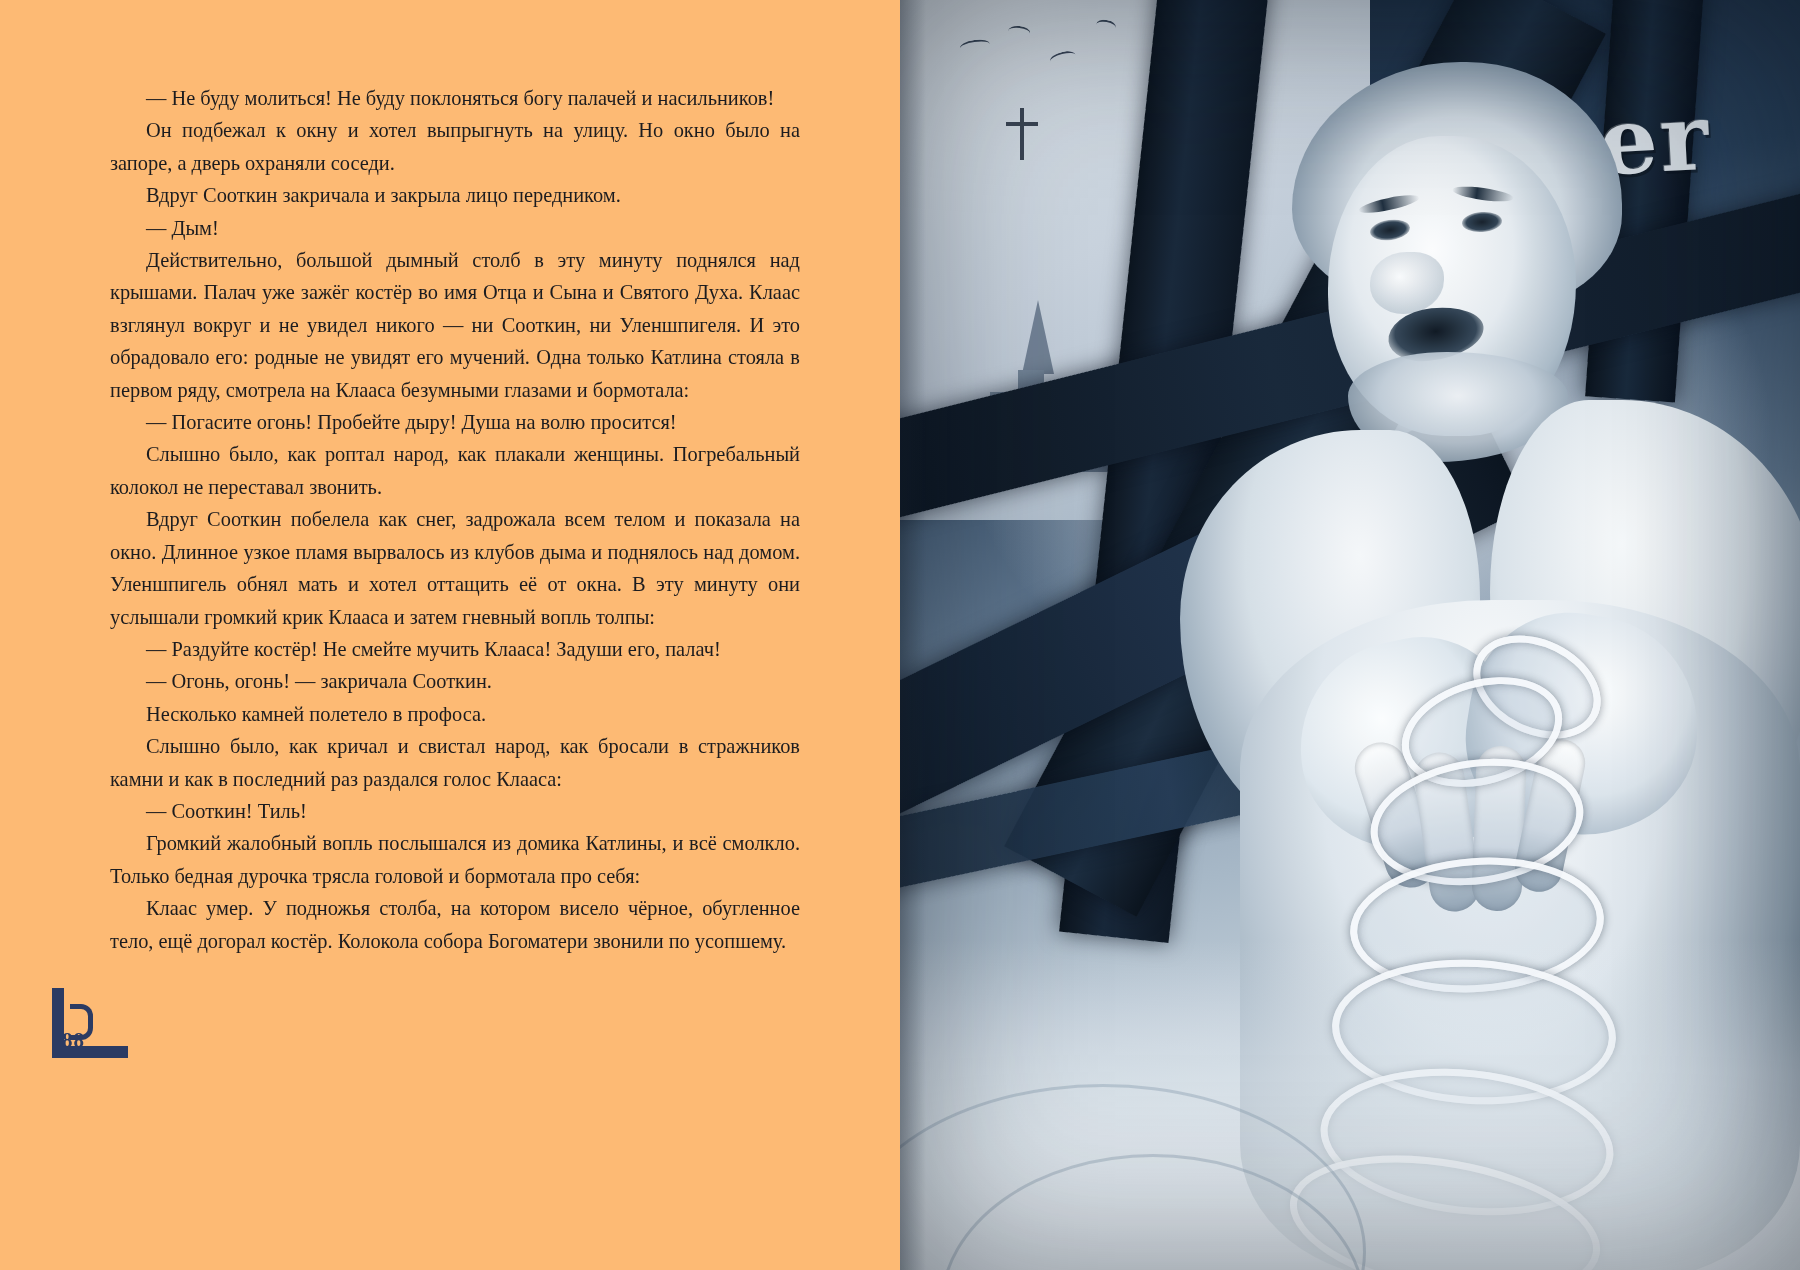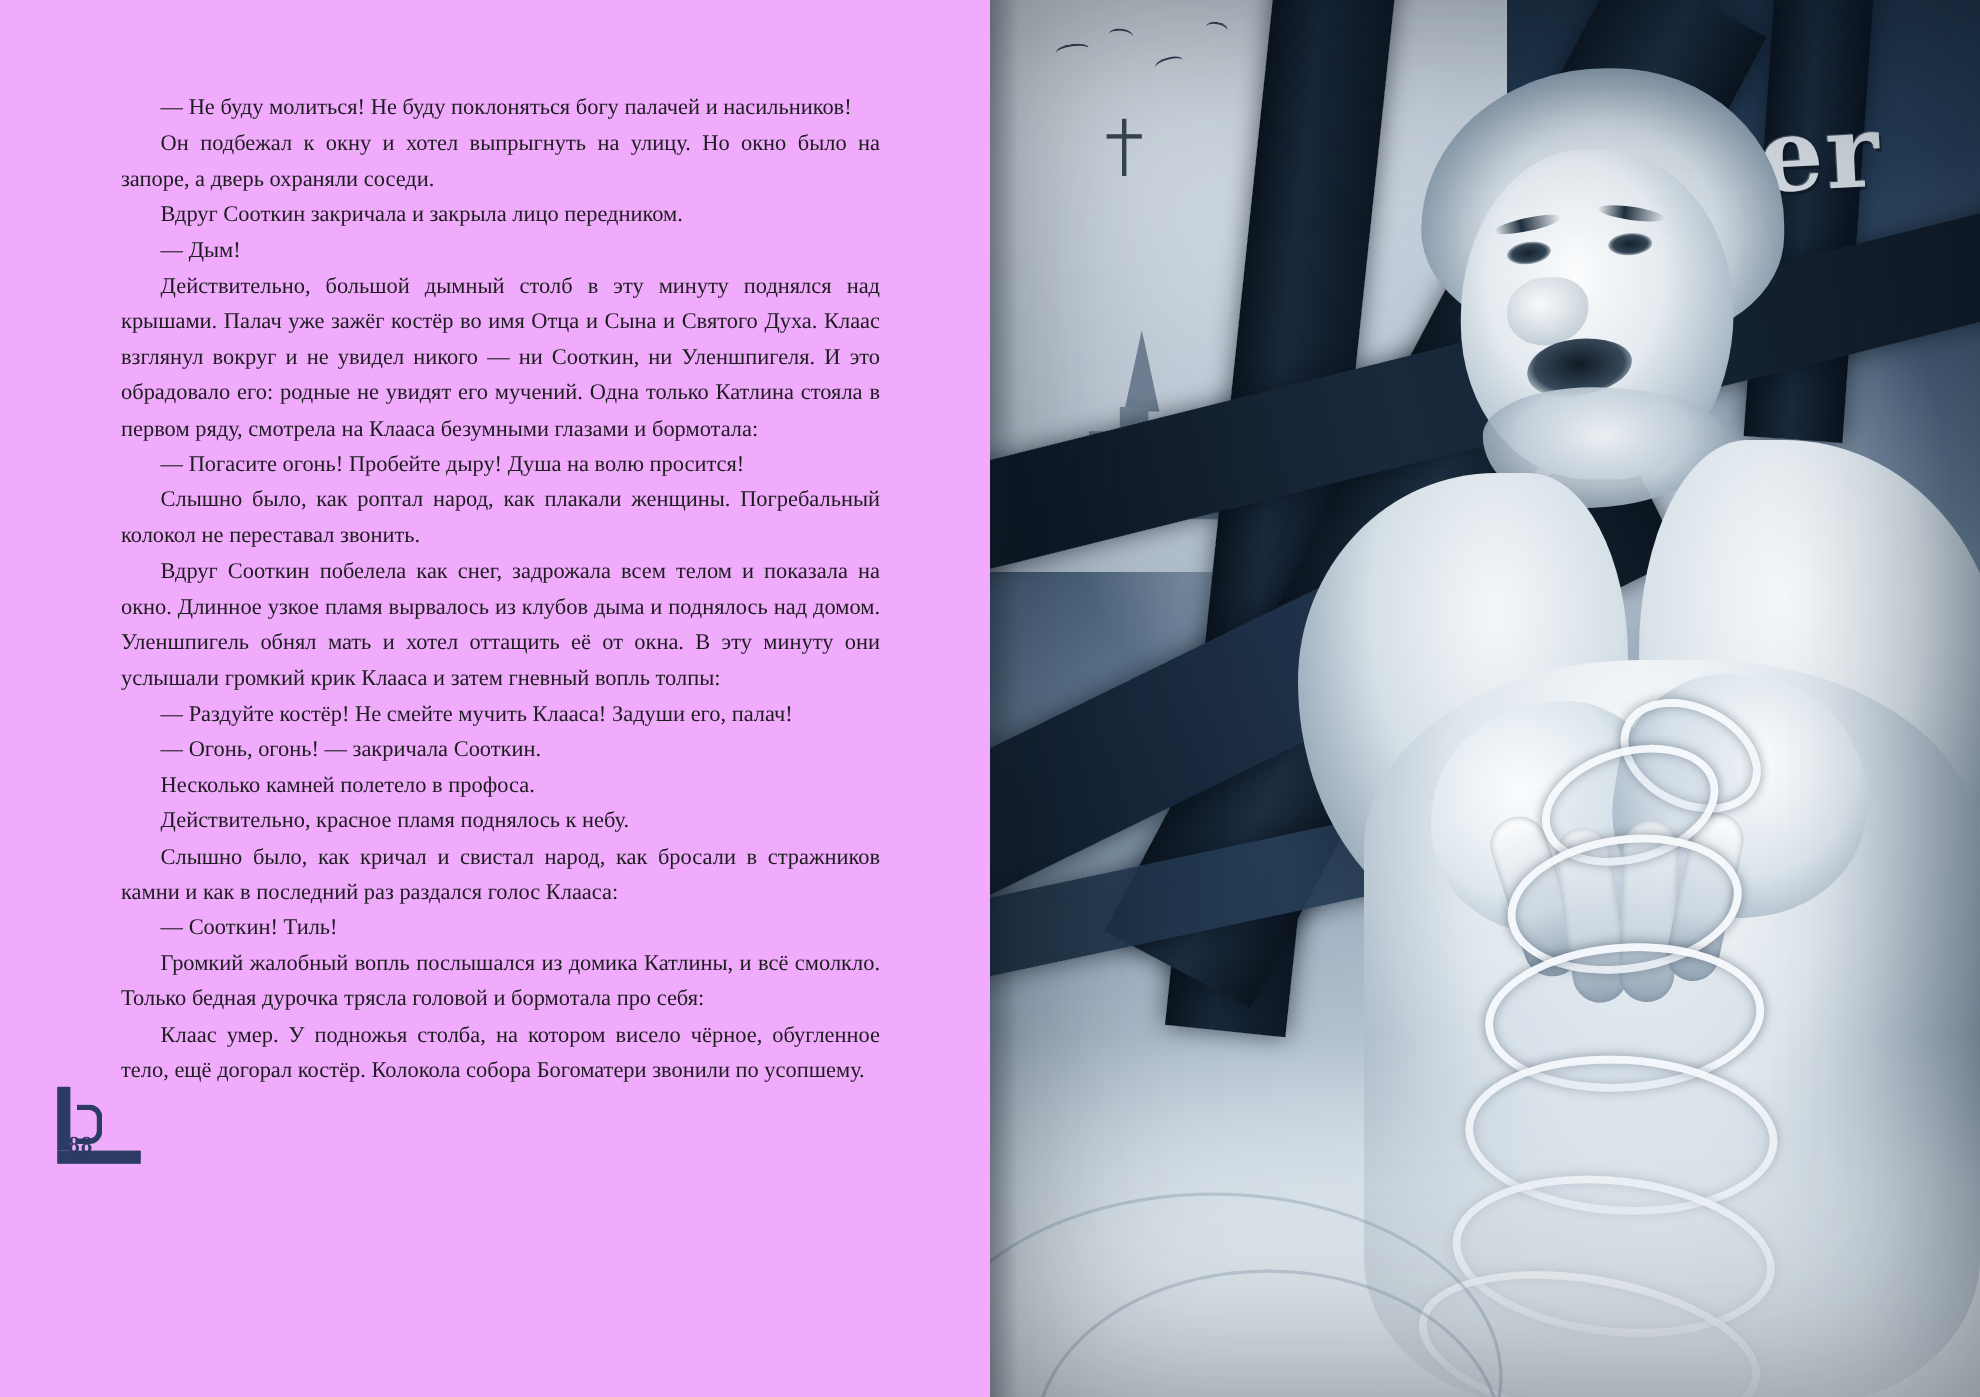--- a/index.html
+++ b/index.html
@@ -16,21 +16,21 @@
     font-family: "Liberation Serif", serif;
   }
 
   
   .page-left {
     position: absolute;
     left: 0;
     top: 0;
     width: 1024px;
     height: 1270px;
-    background: #f0abfc;
+    background: #fdba74;
   }
   .textblock {
     position: absolute;
     left: 110px;
     top: 82px;
     width: 690px;
     font-family: "Liberation Serif", serif;
     font-size: 20.4px;
     line-height: 32.4px;
     color: #1c1c1f;
@@ -394,21 +394,20 @@
       <p>Он подбежал к окну и хотел выпрыгнуть на улицу. Но окно было на запоре, а дверь охраняли соседи.</p>
       <p>Вдруг Сооткин закричала и закрыла лицо передником.</p>
       <p>— Дым!</p>
       <p>Действительно, большой дымный столб в эту минуту под­нялся над крышами. Палач уже зажёг костёр во имя Отца и Сына и Святого Духа. Клаас взглянул вокруг и не увидел никого — ни Со­откин, ни Уленшпигеля. И это обрадовало его: родные не увидят его мучений. Одна только Катлина стояла в первом ряду, смотрела на Клааса безумными глазами и бормотала:</p>
       <p>— Погасите огонь! Пробейте дыру! Душа на волю просится!</p>
       <p>Слышно было, как роптал народ, как плакали женщины. По­гребальный колокол не переставал звонить.</p>
       <p>Вдруг Сооткин побелела как снег, задрожала всем телом и по­казала на окно. Длинное узкое пламя вырвалось из клубов дыма и поднялось над домом. Уленшпигель обнял мать и хотел отта­щить её от окна. В эту минуту они услышали громкий крик Клааса и затем гневный вопль толпы:</p>
       <p>— Раздуйте костёр! Не смейте мучить Клааса! Задуши его, палач!</p>
       <p>— Огонь, огонь! — закричала Сооткин.</p>
       <p>Несколько камней полетело в профоса.</p>
-      <p>Действительно, красное пламя поднялось к небу.</p>
       <p>Слышно было, как кричал и свистал народ, как бросали в стражников камни и как в последний раз раздался голос Клааса:</p>
       <p>— Сооткин! Тиль!</p>
       <p>Громкий жалобный вопль послышался из домика Катлины, и всё смолкло. Только бедная дурочка трясла головой и бормота­ла про себя:</p>
       <p>Клаас умер. У подножья столба, на котором висело чёрное, обугленное тело, ещё догорал костёр. Колокола собора Богомате­ри звонили по усопшему.</p>
     </div>
 
     <div class="corner-orn">
       <div class="bar-v"></div>
       <div class="bar-h"></div>
       <div class="notch"></div>

